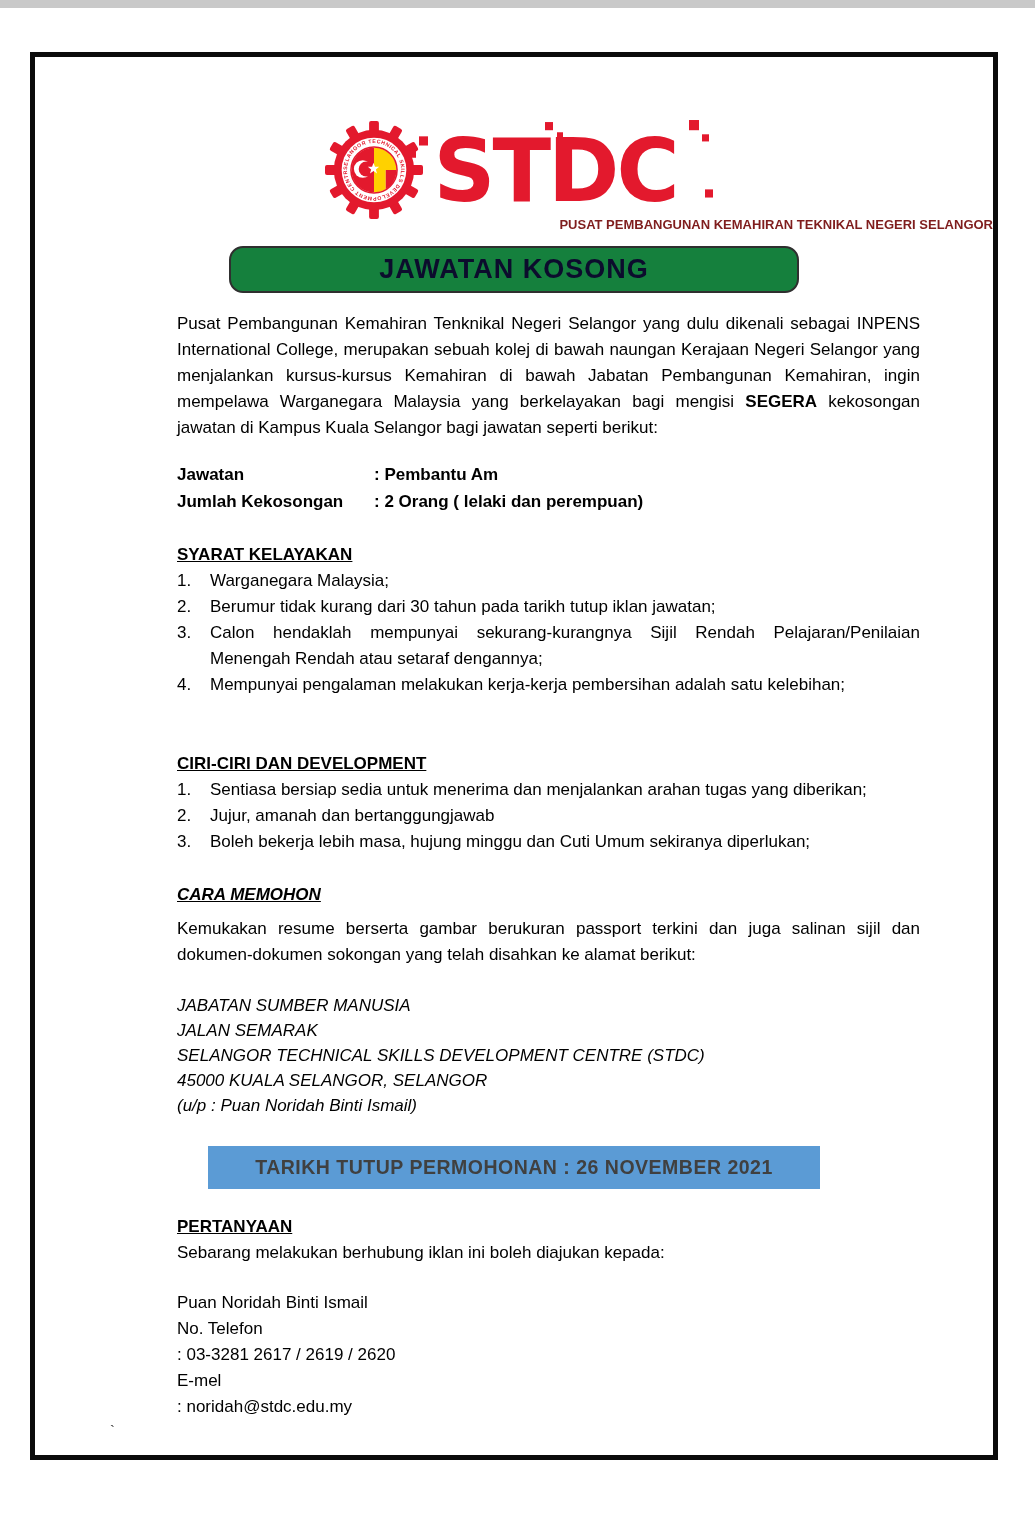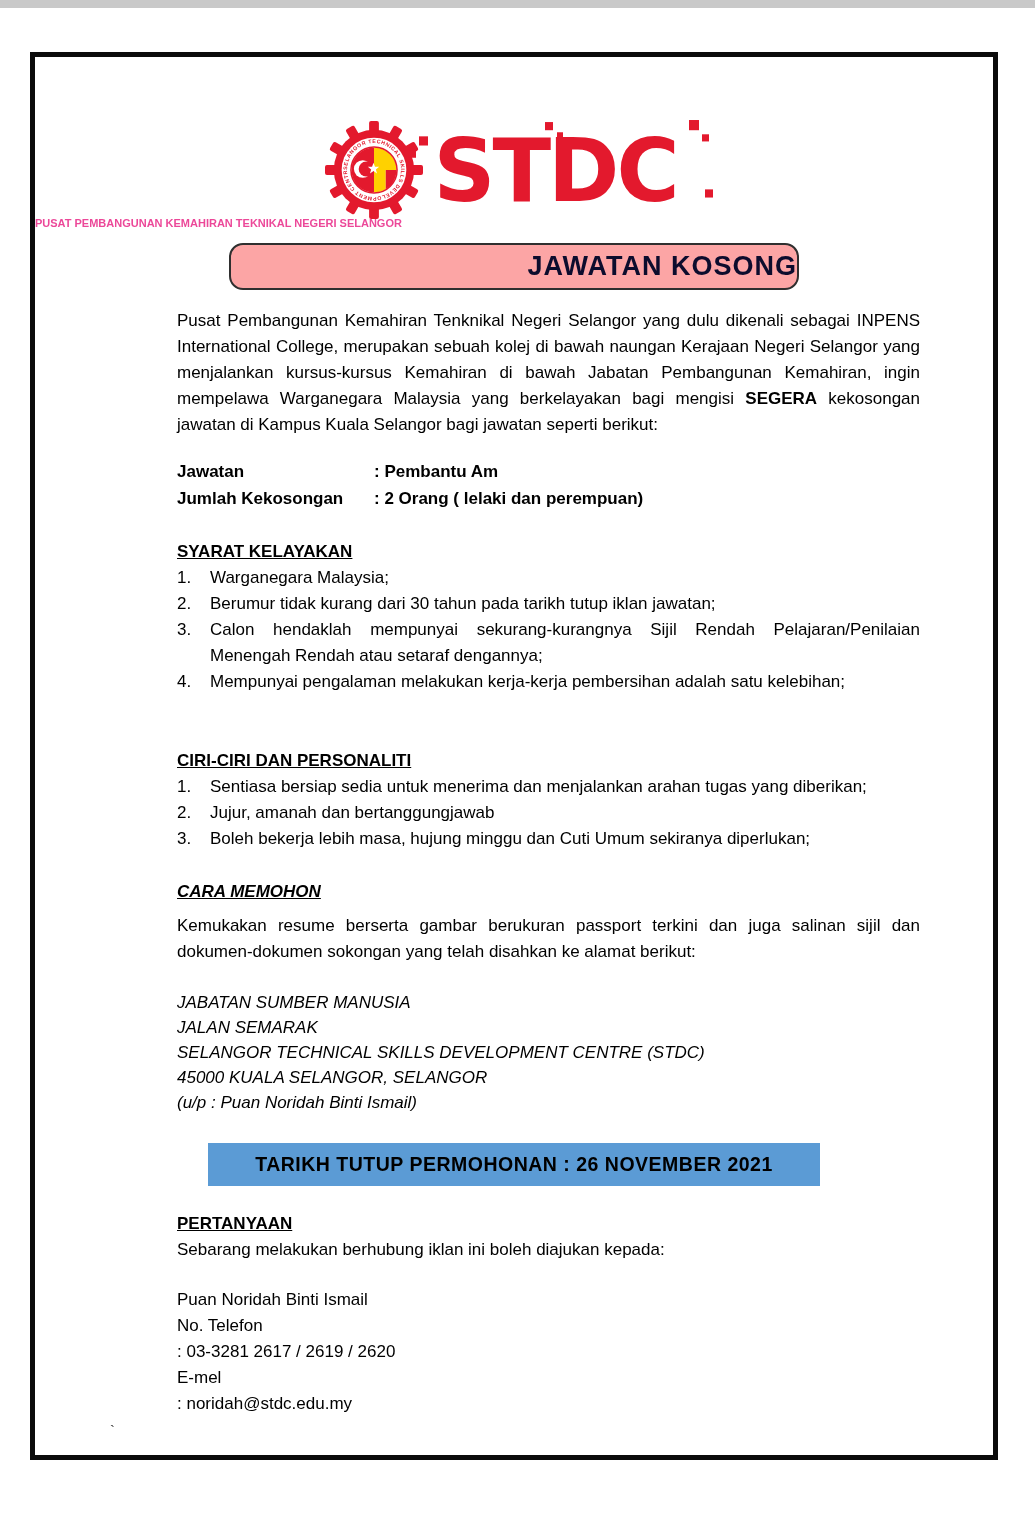--- a/index.html
+++ b/index.html
@@ -23,34 +23,34 @@
   }
   .px { position:absolute; background:#e3192d; }
   .px1 { width:9px;  height:9px;  top:10px;  left:-8px; }
   .px2 { width:7px;  height:7px;  top:24px;  left:-18px; }
   .px3 { width:8px;  height:8px;  top:-4px;  left:118px; }
   .px4 { width:6px;  height:6px;  top:6px;   left:130px; }
   .px5 { width:10px; height:10px; top:-6px;  right:4px; }
   .px6 { width:7px;  height:7px;  top:8px;   right:-6px; }
   .px7 { width:8px;  height:8px;  bottom:16px; right:-10px; }
 
-  .org-name { text-align:left; font-weight:bold; font-size:11px; margin-top:-2px; color:#ec4899; }
+  .org-name { text-align:right; font-weight:bold; font-size:13px; margin-top:-2px; color:#7f1d1d; }
 
   
   .banner-title {
-    width:570px; height:47px; margin:14px auto 0; background:#fca5a5;
+    width:570px; height:47px; margin:14px auto 0; background:#15803d;
     border:2px solid #2f2f2f; border-radius:14px; box-sizing:border-box;
-    display:flex; align-items:center; justify-content:flex-end;
+    display:flex; align-items:center; justify-content:center;
   }
   .banner-title span { font-size:27px; font-weight:800; color:#0c0c2d; letter-spacing:1px; }
   .banner-deadline {
     width:612px; height:43px; margin:28px auto 0; background:#5b9bd5;
     display:flex; align-items:center; justify-content:center;
   }
-  .banner-deadline span { font-size:19.5px; font-weight:800; color:#000000; letter-spacing:0.5px; }
+  .banner-deadline span { font-size:19.5px; font-weight:800; color:#404040; letter-spacing:0.5px; }
 
   
   .content { margin:18px 73px 0 142px; font-size:17px; line-height:26px; }
   .intro { text-align:justify; }
   .intro b { font-weight:800; }
 
   .job-table { margin-top:20px; font-weight:bold; }
   .job-row { display:flex; line-height:27px; }
   .job-label { width:197px; flex:none; }
 
@@ -165,21 +165,21 @@
         <div class="num-row">
           <span class="num">3.</span>
           <span class="num-text">Calon hendaklah mempunyai sekurang-kurangnya Sijil Rendah Pelajaran/Penilaian Menengah Rendah atau setaraf dengannya;</span>
         </div>
         <div class="num-row">
           <span class="num">4.</span>
           <span class="num-text">Mempunyai pengalaman melakukan kerja-kerja pembersihan adalah satu kelebihan;</span>
         </div>
       </div>
 
-      <div class="sec-heading" style="margin-top:52px;">CIRI-CIRI DAN PERSONALITI</div>
+      <div class="sec-heading" style="margin-top:52px;">CIRI-CIRI DAN DEVELOPMENT</div>
       <div>
         <div class="num-row">
           <span class="num">1.</span>
           <span class="num-text">Sentiasa bersiap sedia untuk menerima dan menjalankan arahan tugas yang diberikan;</span>
         </div>
         <div class="num-row">
           <span class="num">2.</span>
           <span class="num-text">Jujur, amanah dan bertanggungjawab</span>
         </div>
         <div class="num-row">

